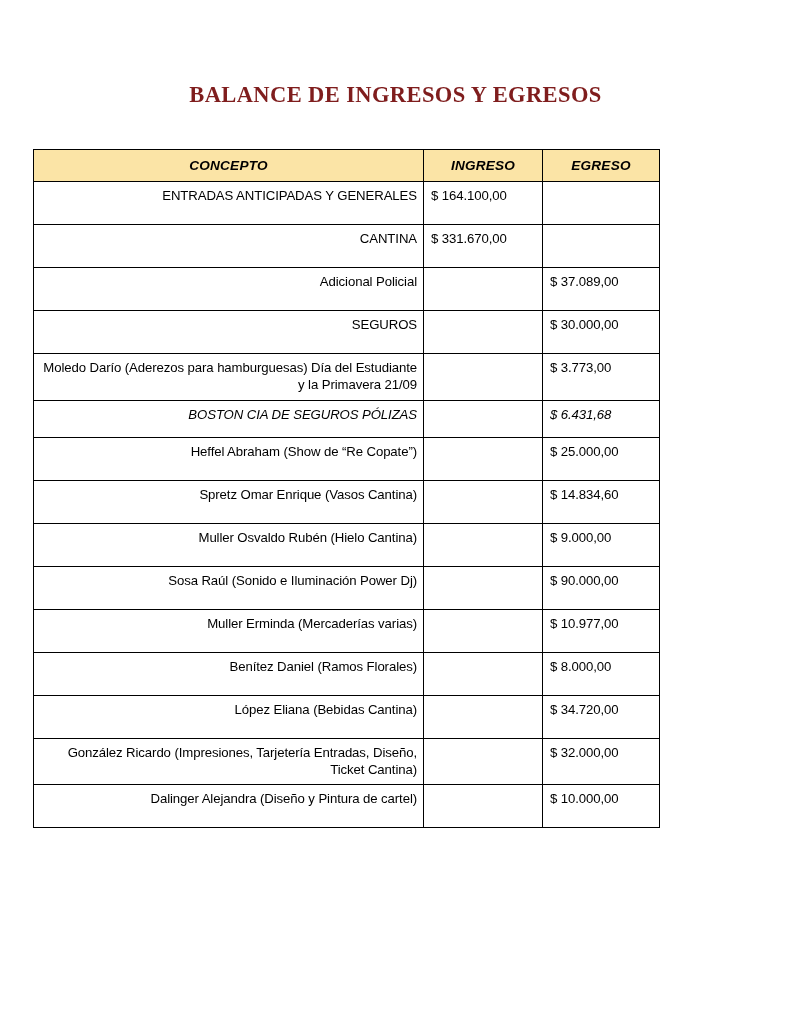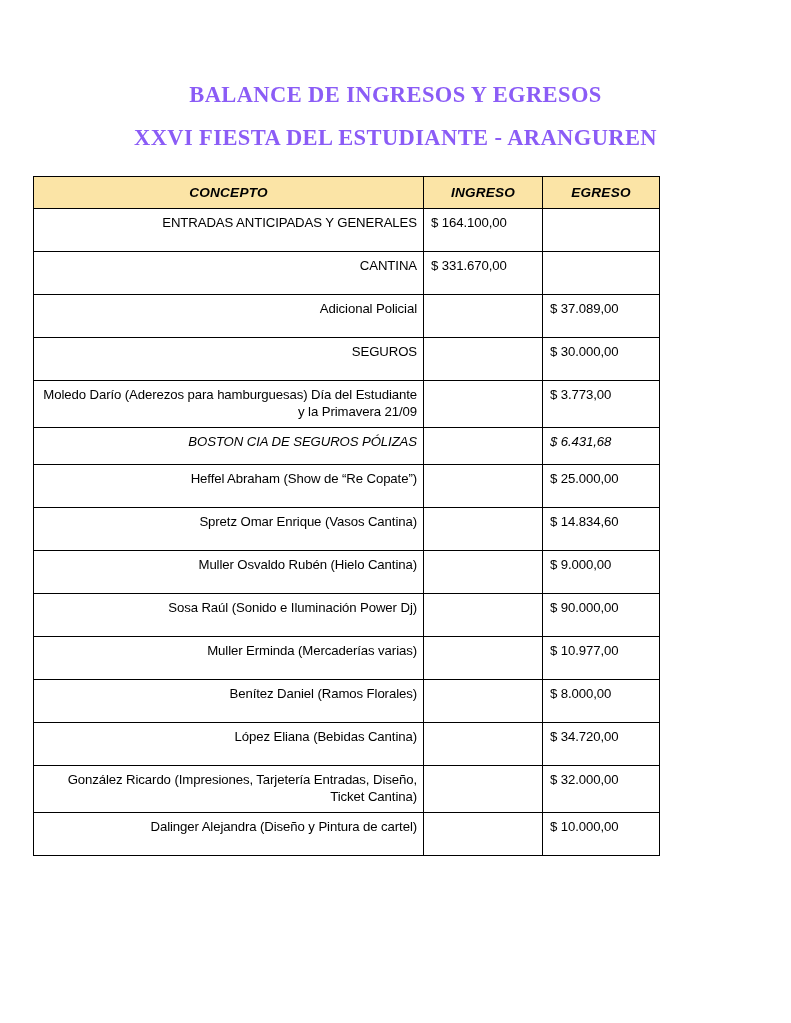--- a/index.html
+++ b/index.html
@@ -24,29 +24,29 @@
   }
   .title-block {
     text-align: center;
     margin-top: 84px;
   }
   .title-line {
     font-family: "Liberation Serif", serif;
     font-weight: bold;
     font-size: 22.5px;
     letter-spacing: 0.4px;
-    color: #8b5cf6;
+    color: #7f1d1d;
     line-height: 1.0;
     margin: 9px;
   }
   .title-line.second {
     margin-top: 20px;
   }
   .table-wrap {
-    margin-top: 27px;
+    margin-top: 42px;
     padding-left: 33px;
     padding-right: 36px;
   }
   table.balance {
     border-collapse: collapse;
     width: 626px;
     table-layout: fixed;
   }
   table.balance th,
   table.balance td {
@@ -84,21 +84,20 @@
   tr.h-mid td { height: 24px; font-style: italic; }
   tr.h-two td { height: 30px; }
 </style>
 </head>
 <body>
 
 <div class="page">
 
   <div class="title-block">
     <div class="title-line">BALANCE DE INGRESOS Y EGRESOS</div>
-    <div class="title-line second">XXVI FIESTA DEL ESTUDIANTE - ARANGUREN</div>
   </div>
 
   <div class="table-wrap">
     <table class="balance">
       <colgroup>
         <col class="c-concepto">
         <col class="c-ingreso">
         <col class="c-egreso">
       </colgroup>
       <thead>

